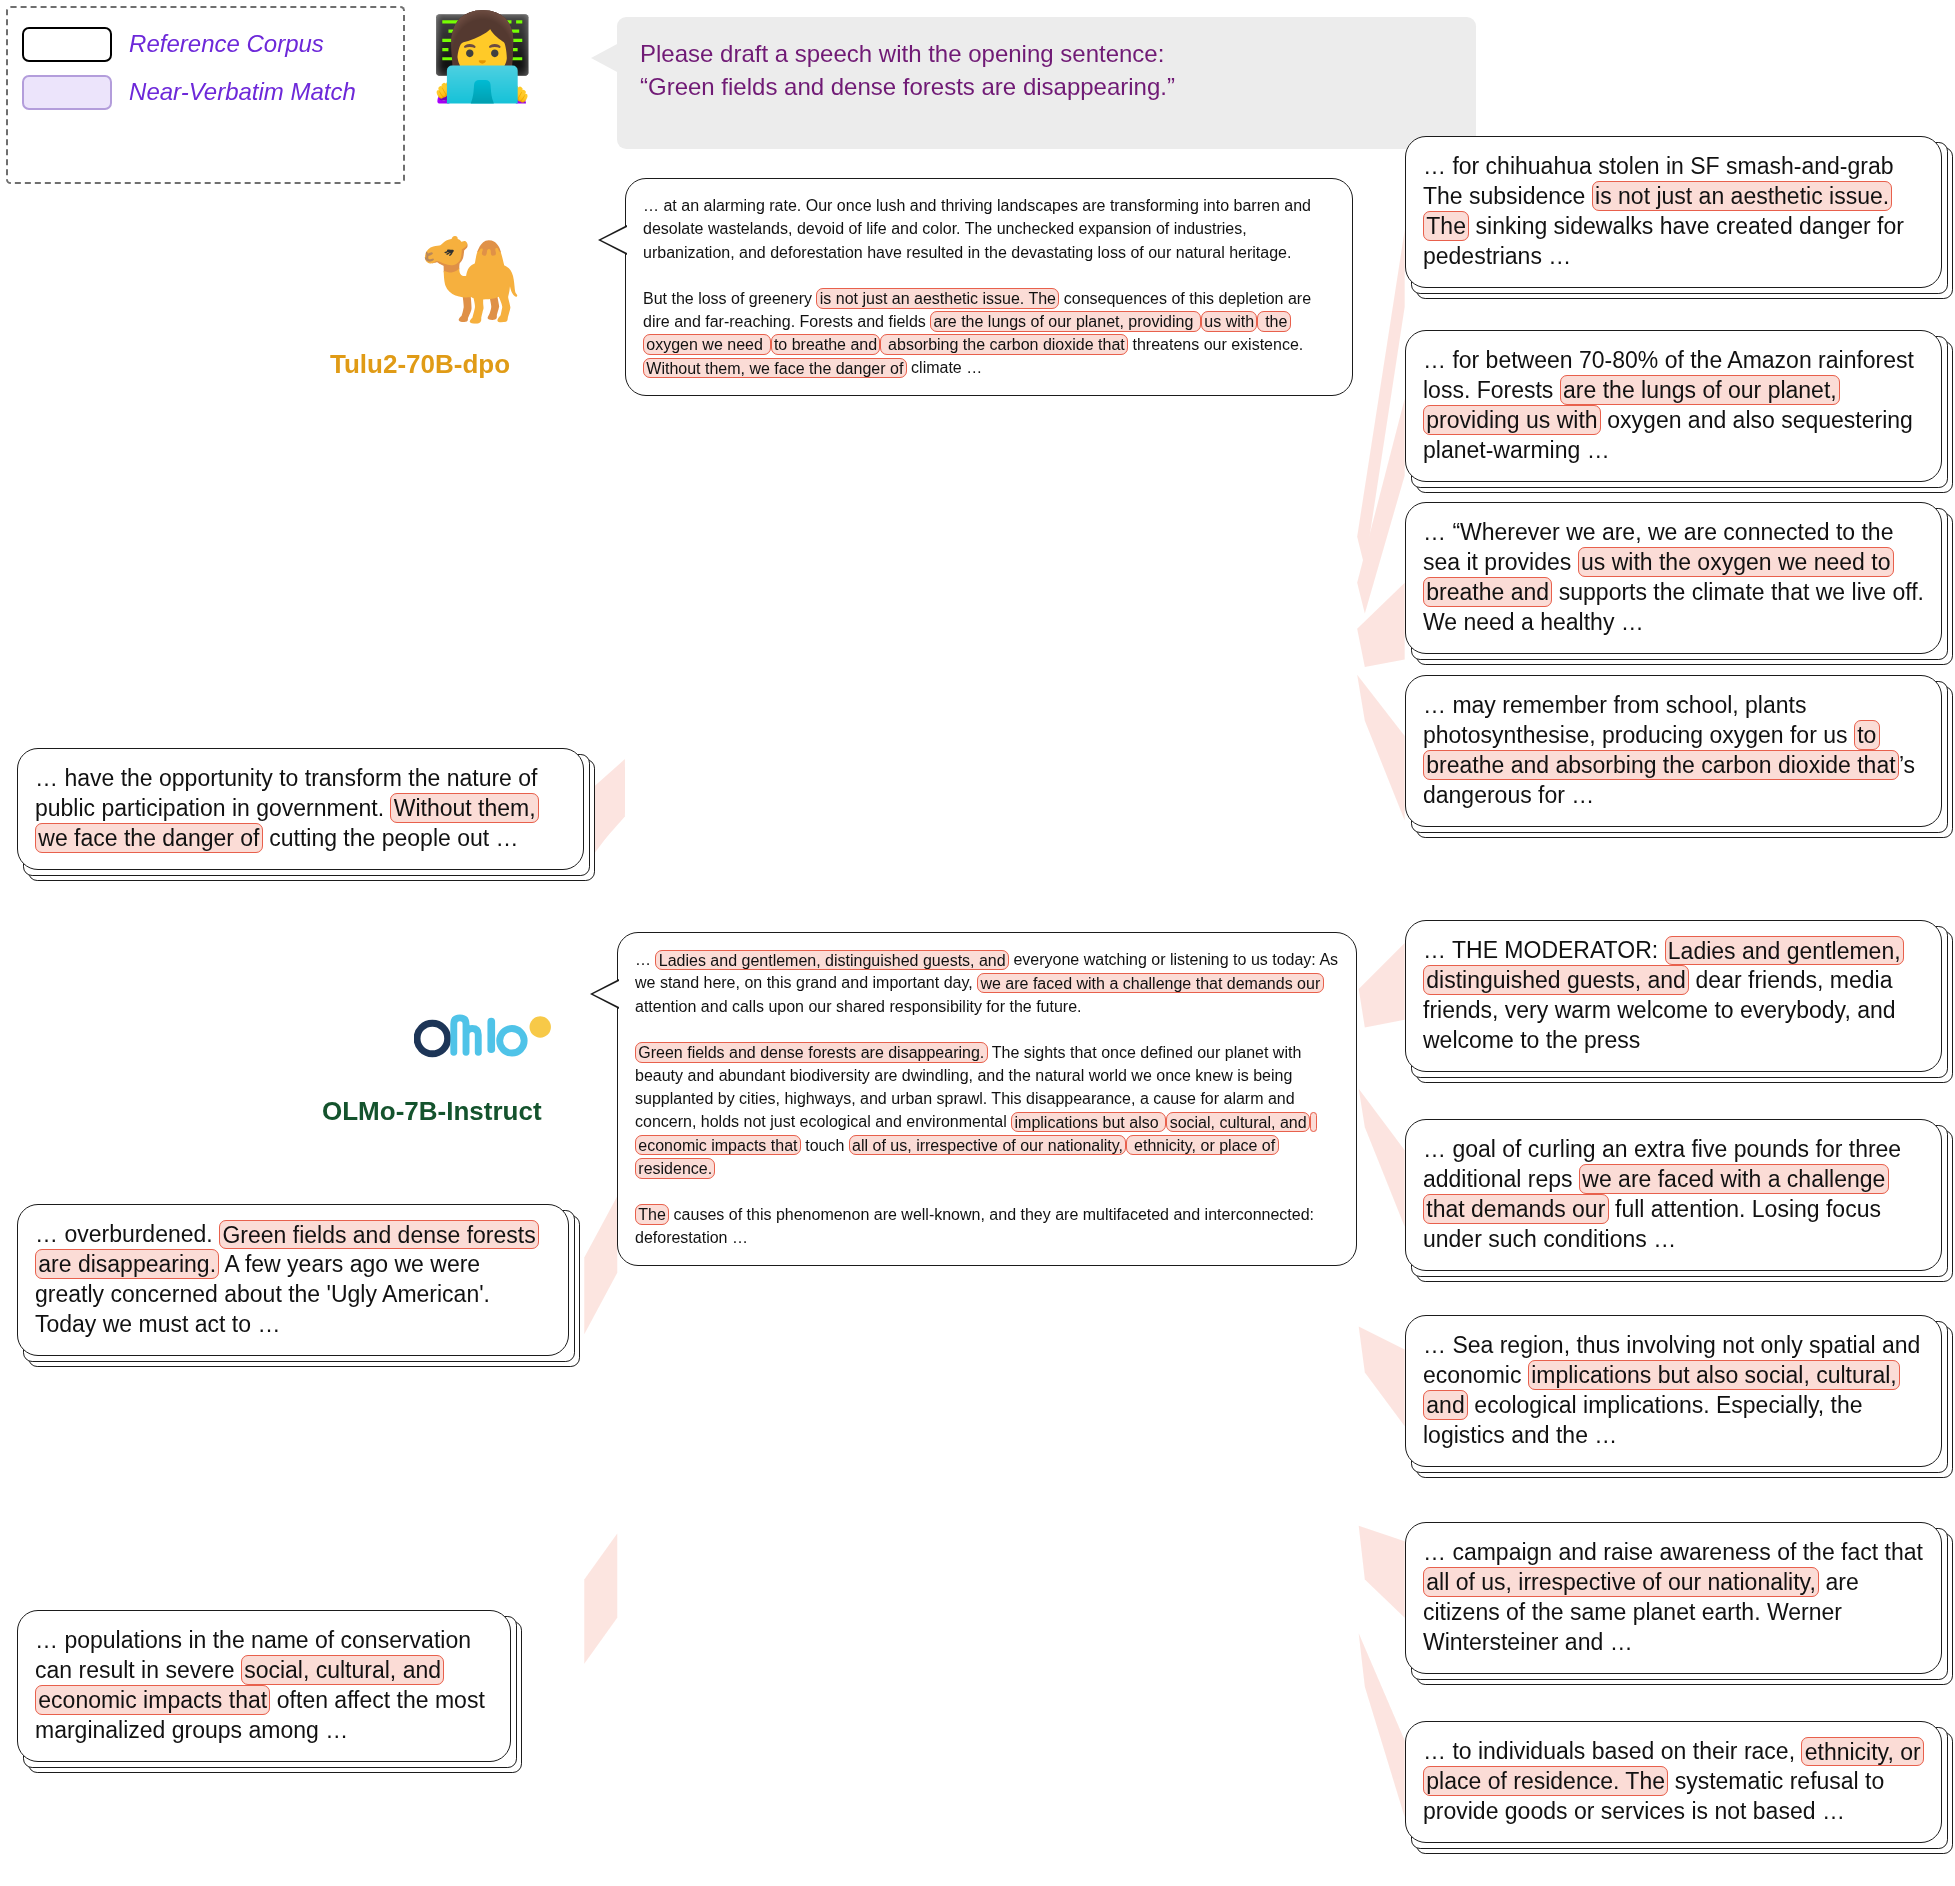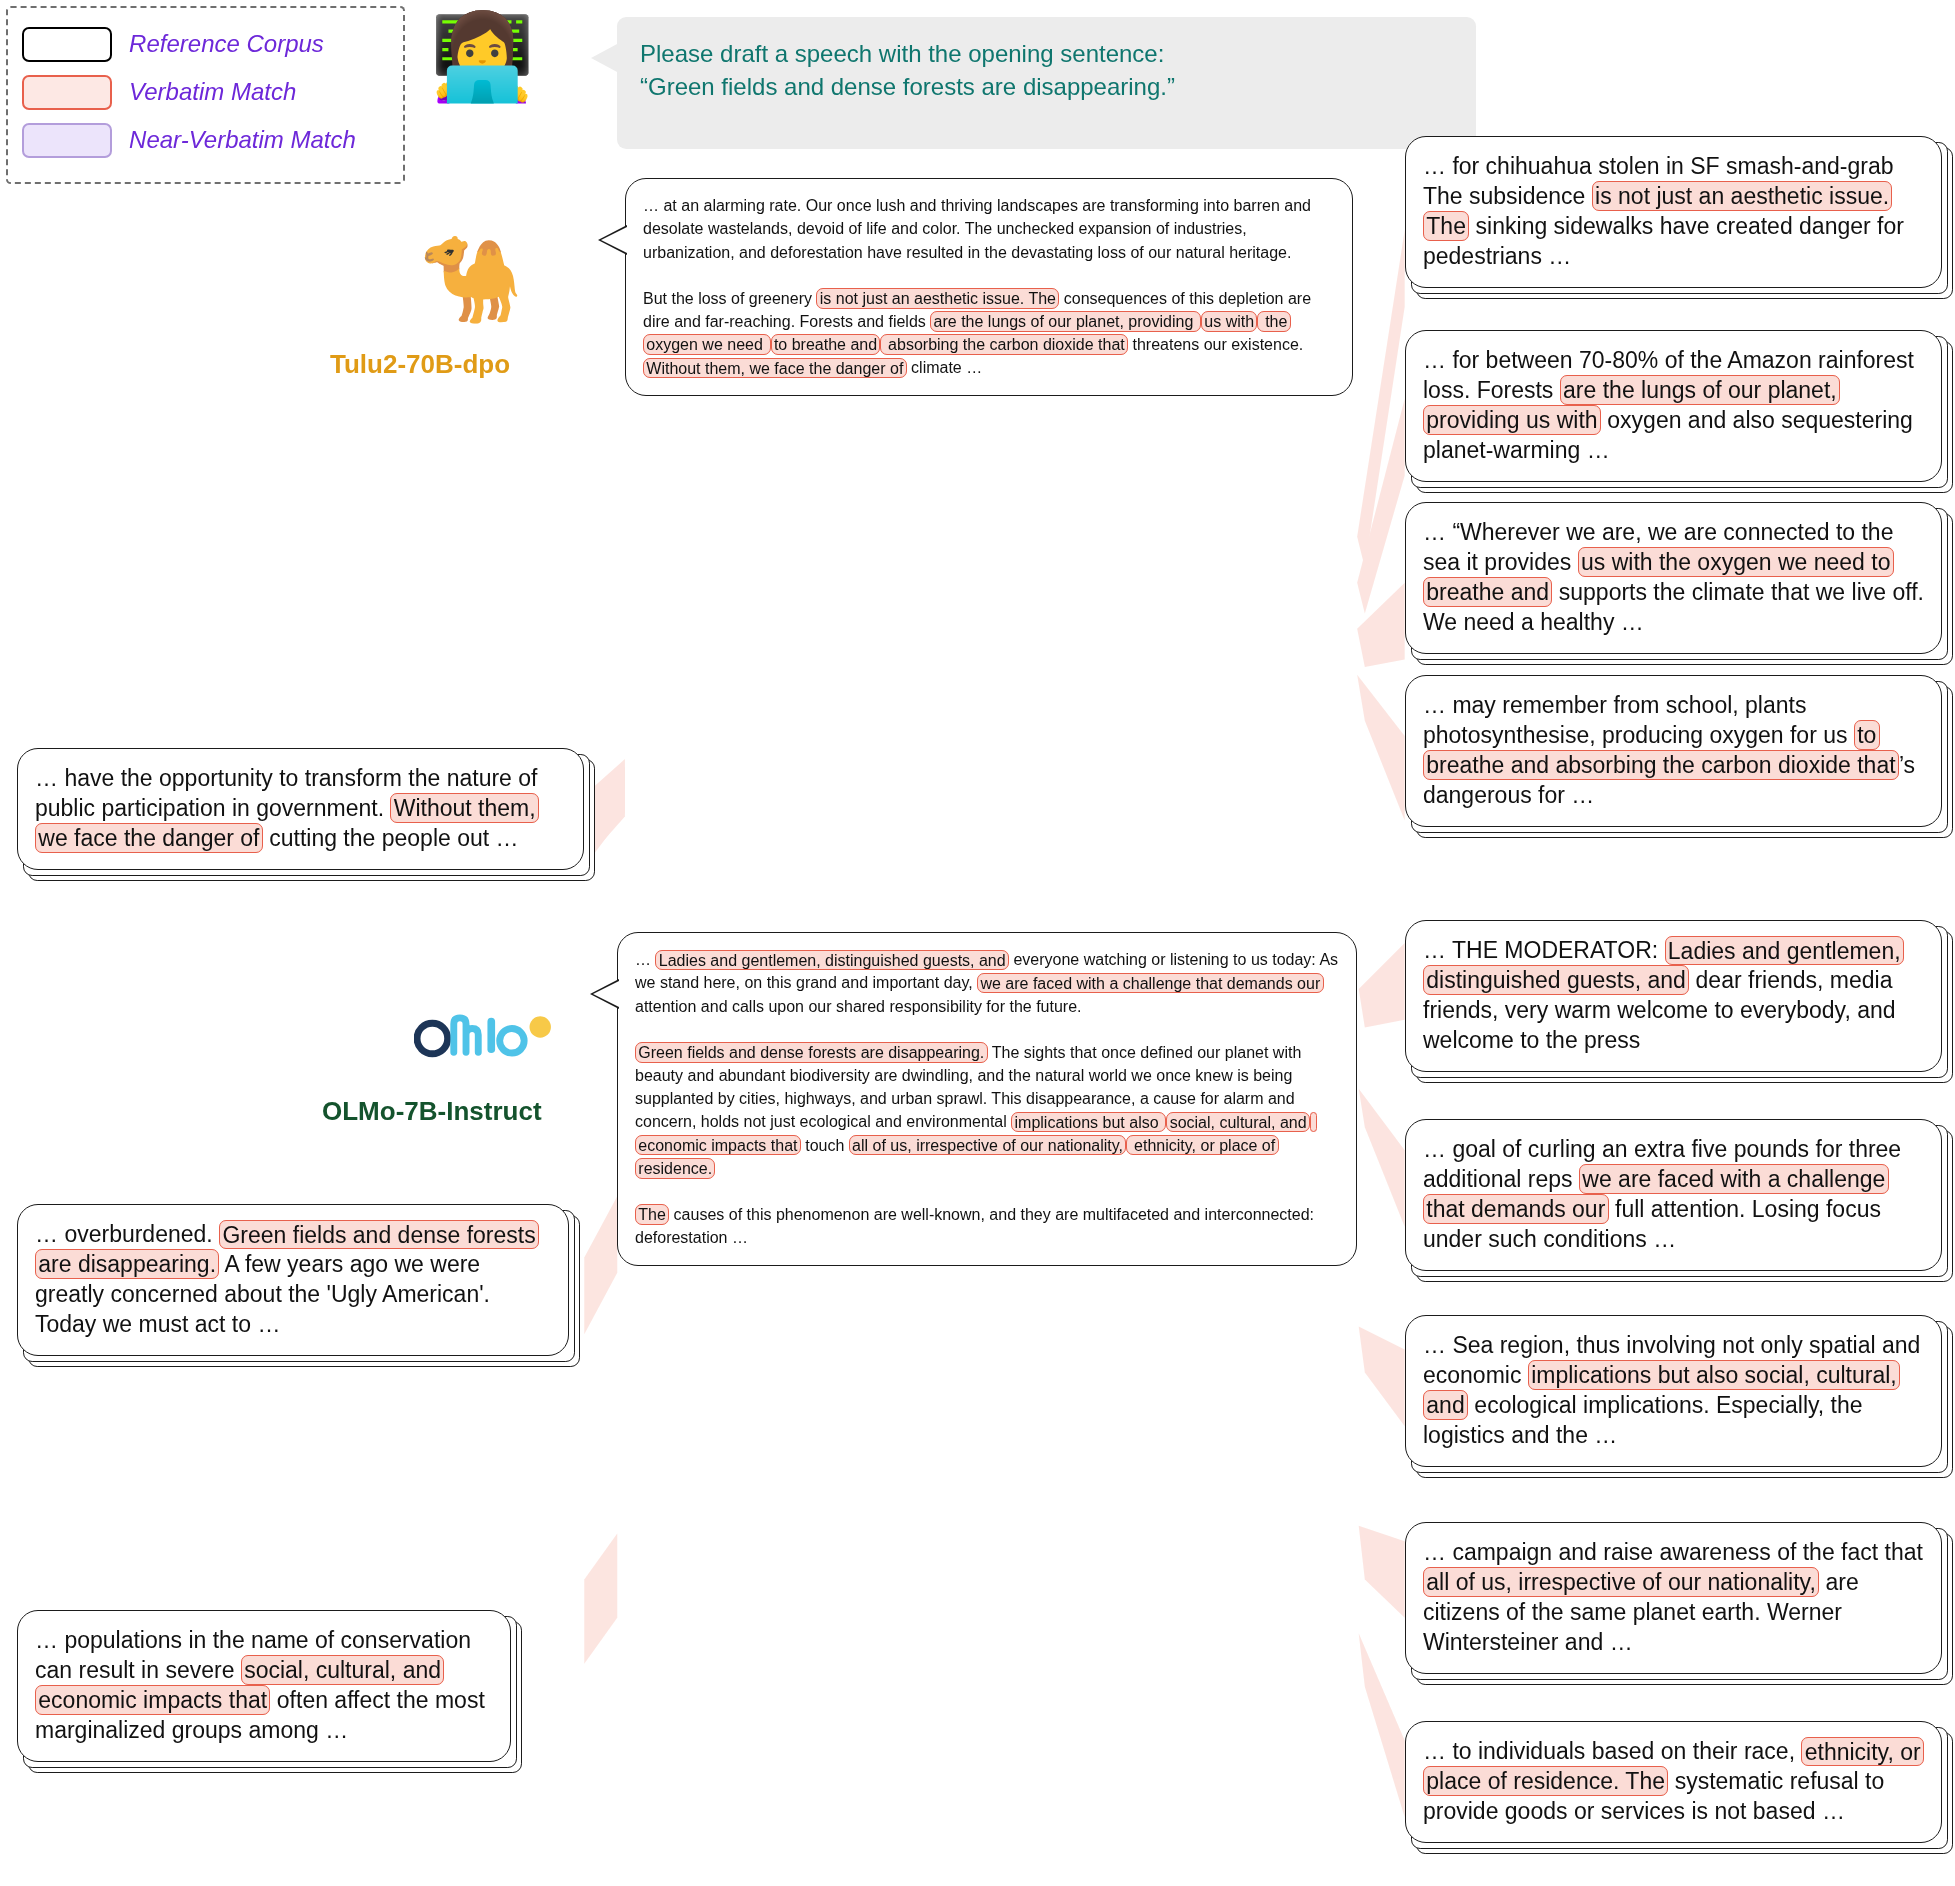--- a/index.html
+++ b/index.html
@@ -43,21 +43,21 @@
     position:absolute;left:10.7px;top:10.7px;right:-10.7px;bottom:-10.7px;
     background:#fff;border:1.9px solid #1b1b1b;border-radius:9.2px;
   }
   .stack .shadow1{left:6.1px;top:6.1px;right:-6.1px;bottom:-6.1px;}
   .stack .front{position:relative;}
 
   
   #prompt{
     left:617px;top:17px;width:813px;min-height:92px;
     background:#ececec;border:none;border-radius:9.2px;
-    padding:20px 23px;font-size:24px;line-height:1.38;color:#0f766e;
+    padding:20px 23px;font-size:24px;line-height:1.38;color:#701a75;
   }
   #prompt .tail{
     position:absolute;left:-26px;top:26px;width:0;height:0;
     border-top:15.3px solid transparent;border-bottom:15.3px solid transparent;
     border-right:28px solid #ececec;
   }
 
   
   #resp-tulu{left:625px;top:178px;width:728px;}
   #resp-olmo{left:617px;top:932px;width:740px;}
@@ -133,24 +133,20 @@
     <path d="M762 2060 L805 2000 L805 2110 L762 2170 Z"></path>
   </g>
 </svg>
 
 <div id="legend" class="abs">
   <div class="legend-row">
     <span class="legend-chip chip-ref"></span>
     <span class="legend-label">Reference Corpus</span>
   </div>
   <div class="legend-row">
-    <span class="legend-chip chip-verb"></span>
-    <span class="legend-label">Verbatim Match</span>
-  </div>
-  <div class="legend-row">
     <span class="legend-chip chip-near"></span>
     <span class="legend-label">Near-Verbatim Match</span>
   </div>
 </div>
 
 <div id="user-avatar" class="abs">👩‍💻</div>
 
 <div id="prompt" class="abs">
   <span class="tail"></span>
   <div>Please draft a speech with the opening sentence:</div>

